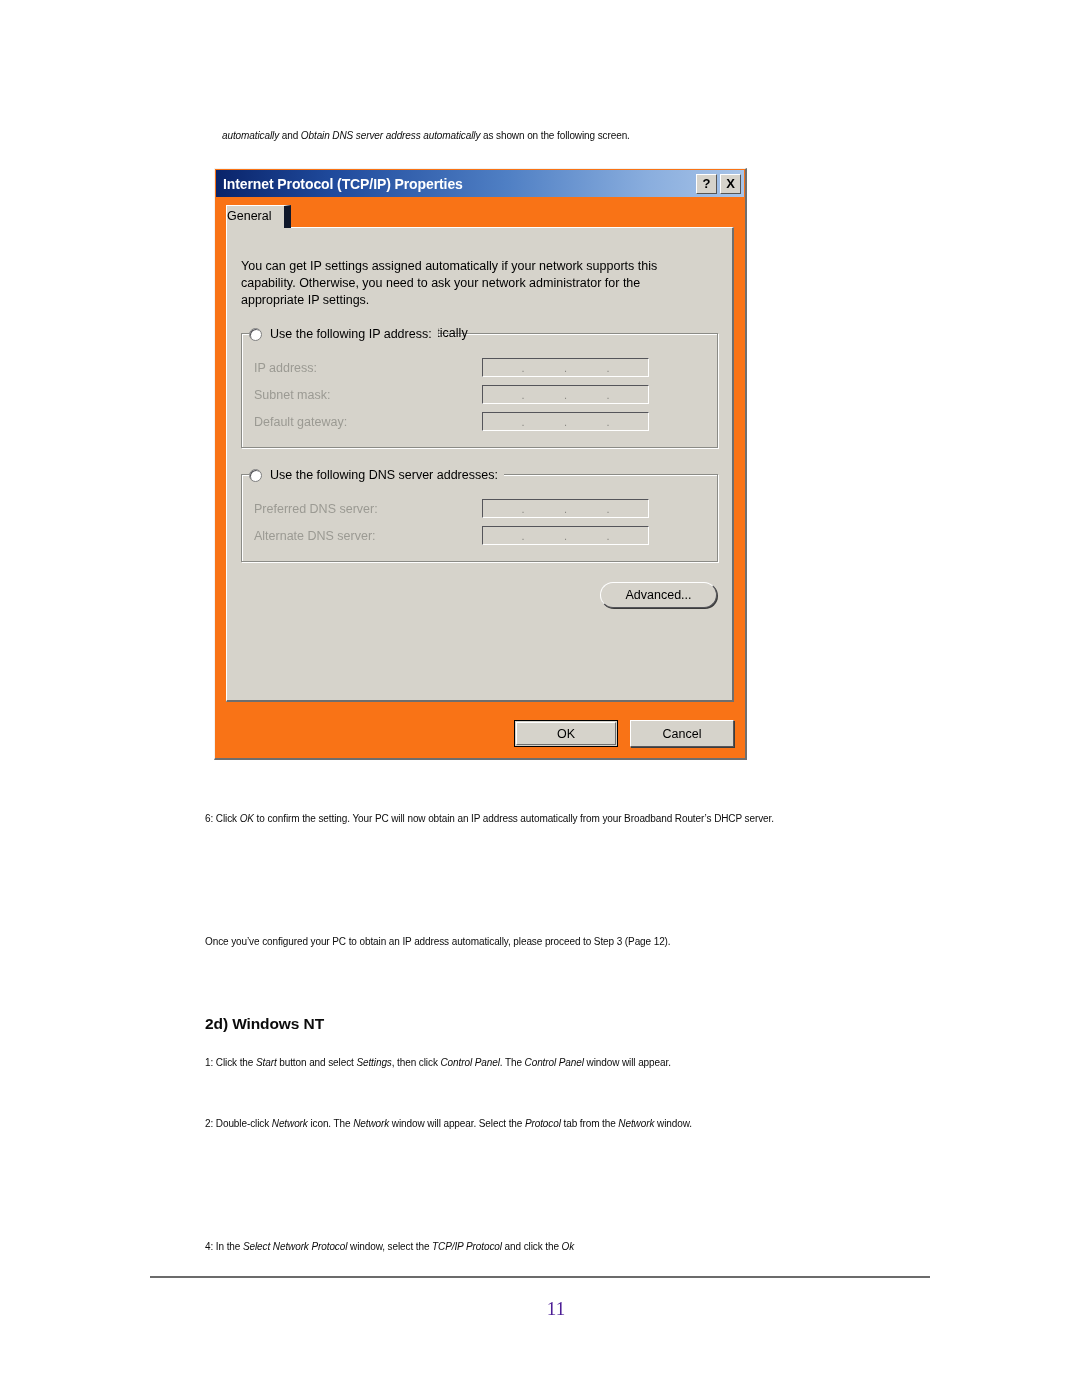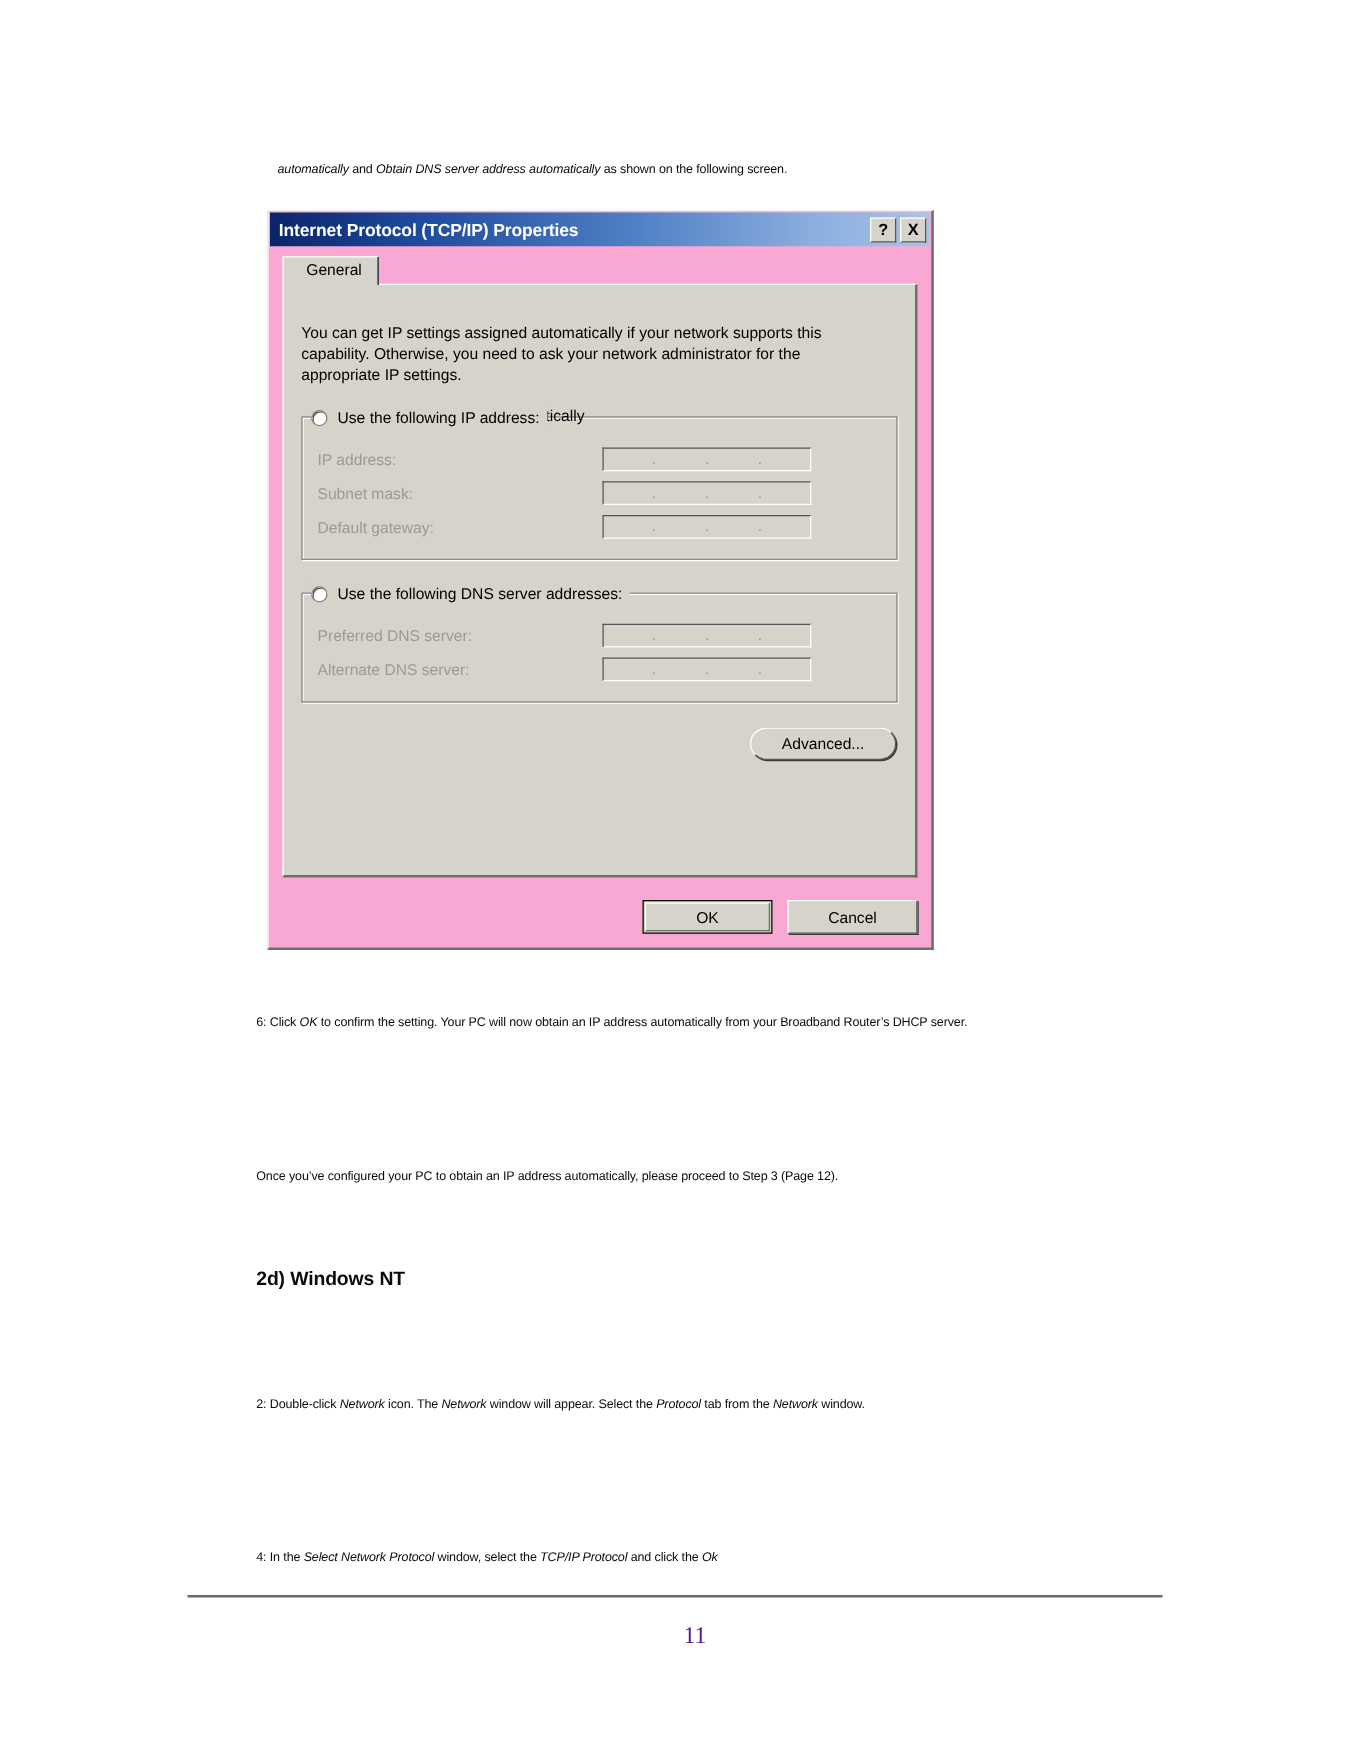--- a/index.html
+++ b/index.html
@@ -92,21 +92,21 @@
     color: #4c1d95;
   }
 
   
   .dialog {
     position: absolute;
     left: 214px;
     top: 168px;
     width: 533px;
     height: 592px;
-    background: #f9a8d4;
+    background: #f97316;
     border-top: 1px solid #f3f2ee;
     border-left: 1px solid #f3f2ee;
     border-right: 2px solid #6e6e6e;
     border-bottom: 2px solid #6e6e6e;
     box-sizing: border-box;
     font-size: 12.5px;
     color: #000;
   }
 
   .titlebar {
@@ -152,25 +152,25 @@
   
   .tabstrip {
     position: relative;
     height: 23px;
     margin-left: 2px;
   }
   .tab {
     position: absolute;
     left: 0; top: 0;
     height: 23px;
-    padding: 3px 13px 0 18px;
+    padding: 3px 13px 0 0;
     background: #d6d3cb;
     border-top: 1px solid #ffffff;
     border-left: 1px solid #ffffff;
-    border-right: 1px solid #0f172a;
+    border-right: 7px solid #0f172a;
     box-sizing: border-box;
     font-size: 12.5px;
     z-index: 3;
   }
   .tabpanel {
     position: relative;
     margin: -1px 2px 0 2px;
     height: 475px;
     background: #d6d3cb;
     border-top: 1px solid #ffffff;
@@ -460,20 +460,23 @@
     6: Click <span class="it">OK</span> to confirm the setting. Your PC will now obtain an IP address automatically from your Broadband Router’s DHCP server.
   </div>
 
 
   <div class="doc-text once-para">
     Once you’ve configured your PC to obtain an IP address automatically, please proceed to Step 3 (Page 12).
   </div>
 
   <div class="doc-text section-head">2d) Windows NT</div>
 
+  <div class="doc-text nt1 hang">
+    1: Click the <span class="it">Start</span> button and select <span class="it">Settings</span>, then click <span class="it">Control Panel</span>. The <span class="it">Control Panel</span> window will appear.
+  </div>
 
   <div class="doc-text nt2 hang">
     2: Double-click <span class="it">Network</span> icon. The <span class="it">Network</span> window will appear. Select the <span class="it">Protocol</span> tab from the <span class="it">Network</span> window.
   </div>
 
 
   <div class="doc-text nt4 hang">
     4: In the <span class="it">Select Network Protocol</span> window, select the <span class="it">TCP/IP Protocol</span> and click the <span class="it">Ok</span>
   </div>
 

